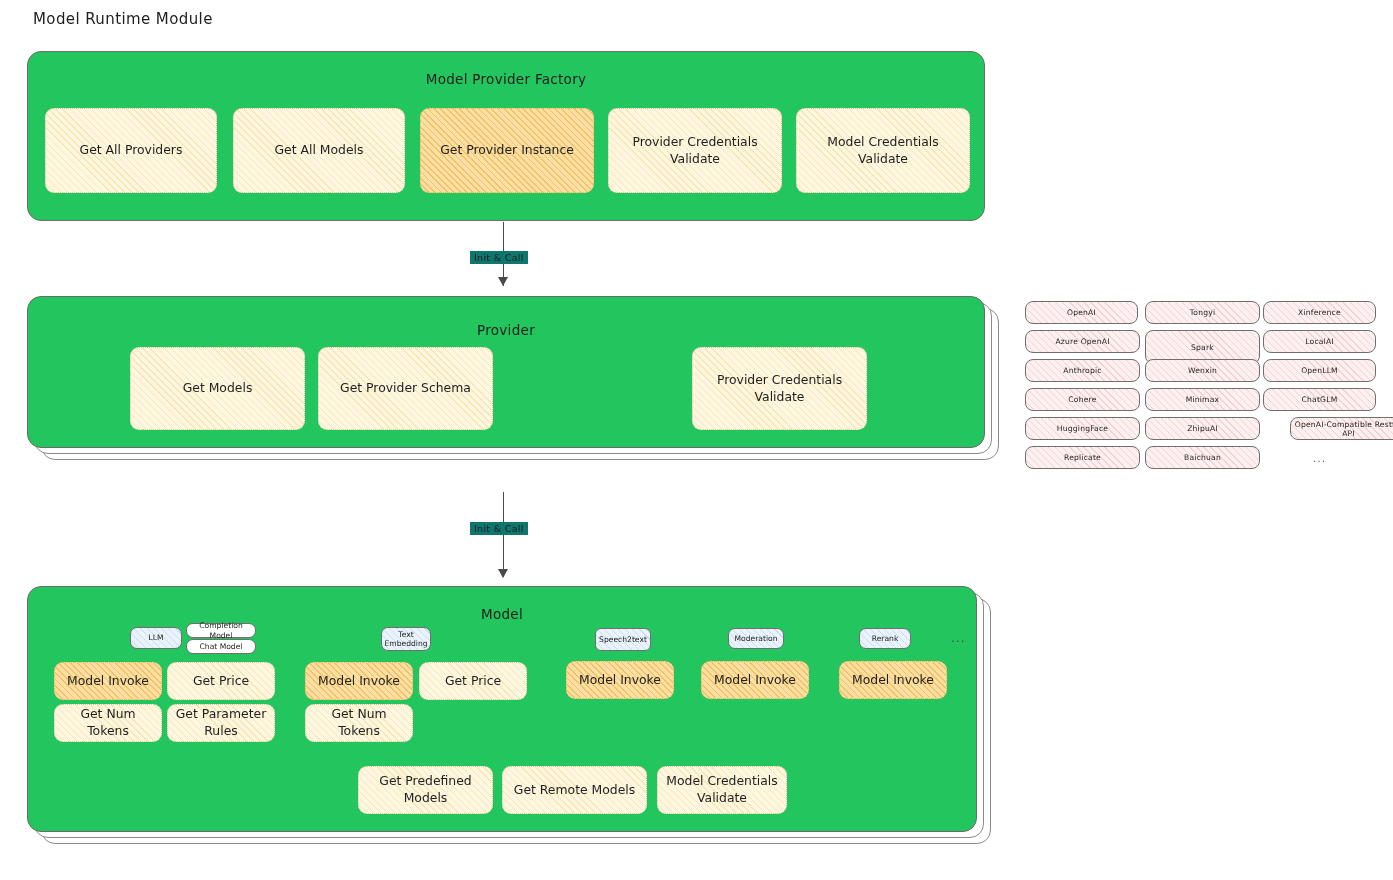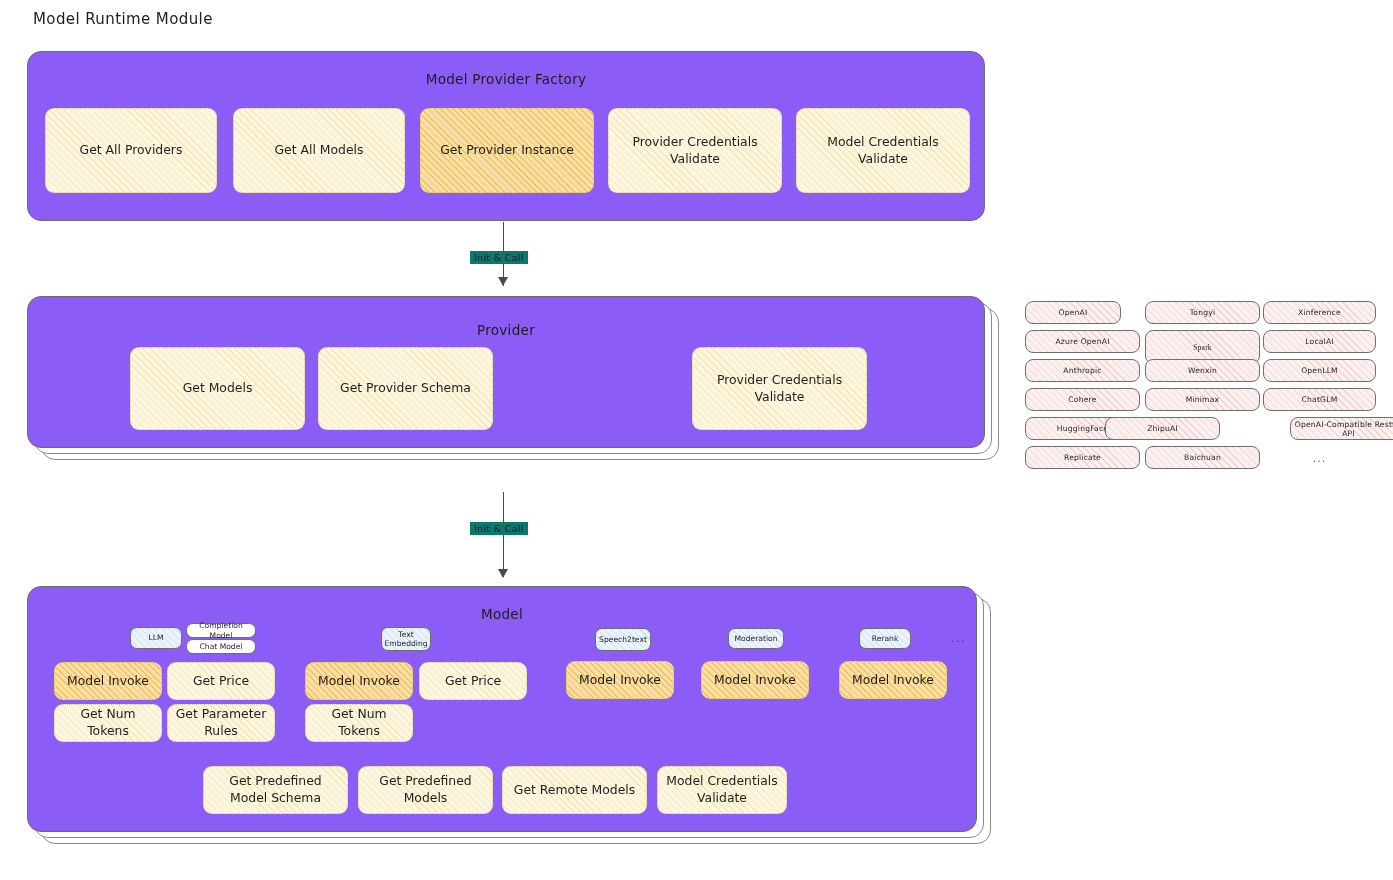--- a/index.html
+++ b/index.html
@@ -18,21 +18,21 @@
 
   .page-title{
     left:33px;top:10px;
     font-size:15px;letter-spacing:.4px;color:#1e1e1e;
   }
 
   
   .frame{
     border:1.3px solid #6b6b6b;
     border-radius:14px;
-    background:#8b5cf6;
+    background:#22c55e;
   }
   .frame-stack{
     border:1.3px solid #8a8a8a;
     border-radius:14px;
     background:#ffffff;
   }
 
   .frame-title{
     position:absolute;
     width:100%;
@@ -152,32 +152,32 @@
   <div class="abs frame-stack" style="left:41px;top:308px;width:958px;height:152px;"></div>
   <div class="abs frame-stack" style="left:34px;top:302px;width:958px;height:152px;"></div>
   <div class="abs frame" style="left:27px;top:296px;width:958px;height:152px;">
     <div class="frame-title" style="top:25px;">Provider</div>
   </div>
 
   <div class="abs mbox" style="left:130px;top:347px;width:175px;height:83px;">Get Models</div>
   <div class="abs mbox" style="left:318px;top:347px;width:175px;height:83px;">Get Provider Schema</div>
   <div class="abs mbox" style="left:692px;top:347px;width:175px;height:83px;">Provider Credentials Validate</div>
 
-  <div class="abs chip" style="left:1025px;top:301px;width:96px;height:23px;">OpenAI</div>
+  <div class="abs chip" style="left:1025px;top:301px;width:113px;height:23px;">OpenAI</div>
   <div class="abs chip" style="left:1025px;top:330px;width:115px;height:23px;">Azure OpenAI</div>
   <div class="abs chip" style="left:1025px;top:359px;width:115px;height:23px;">Anthropic</div>
   <div class="abs chip" style="left:1025px;top:388px;width:115px;height:23px;">Cohere</div>
   <div class="abs chip" style="left:1025px;top:417px;width:115px;height:23px;">HuggingFace</div>
   <div class="abs chip" style="left:1025px;top:446px;width:115px;height:23px;">Replicate</div>
 
   <div class="abs chip" style="left:1145px;top:301px;width:115px;height:23px;">Tongyi</div>
-  <div class="abs chip" style="left:1145px;top:330px;width:115px;height:34px;font-family:Liberation Serif, serif;">Spark</div>
+  <div class="abs chip" style="left:1145px;top:330px;width:115px;height:34px;">Spark</div>
   <div class="abs chip" style="left:1145px;top:359px;width:115px;height:23px;">Wenxin</div>
   <div class="abs chip" style="left:1145px;top:388px;width:115px;height:23px;">Minimax</div>
-  <div class="abs chip" style="left:1105px;top:417px;width:115px;height:23px;">ZhipuAI</div>
+  <div class="abs chip" style="left:1145px;top:417px;width:115px;height:23px;">ZhipuAI</div>
   <div class="abs chip" style="left:1145px;top:446px;width:115px;height:23px;">Baichuan</div>
 
   <div class="abs chip" style="left:1263px;top:301px;width:113px;height:23px;">Xinference</div>
   <div class="abs chip" style="left:1263px;top:330px;width:113px;height:23px;">LocalAI</div>
   <div class="abs chip" style="left:1263px;top:359px;width:113px;height:23px;">OpenLLM</div>
   <div class="abs chip" style="left:1263px;top:388px;width:113px;height:23px;">ChatGLM</div>
   <div class="abs chip" style="left:1261px;top:417px;width:117px;height:23px;margin-left:29px;">OpenAI-Compatible Restful API</div>
   <div class="chip-ellipsis" style="left:1263px;top:452px;width:113px;">...</div>
 
   <div class="arrow-line" style="left:503px;top:492px;height:85px;"></div>
@@ -198,29 +198,28 @@
   <div class="abs mbox" style="left:167px;top:662px;width:108px;height:38px;">Get Price</div>
   <div class="abs mbox" style="left:54px;top:704px;width:108px;height:38px;">Get Num Tokens</div>
   <div class="abs mbox" style="left:167px;top:704px;width:108px;height:38px;">Get Parameter Rules</div>
 
   <div class="abs badge" style="left:381px;top:627px;width:50px;height:24px;">Text Embedding</div>
 
   <div class="abs mbox hl" style="left:305px;top:662px;width:108px;height:38px;">Model Invoke</div>
   <div class="abs mbox" style="left:419px;top:662px;width:108px;height:38px;">Get Price</div>
   <div class="abs mbox" style="left:305px;top:704px;width:108px;height:38px;">Get Num Tokens</div>
 
-  <div class="abs badge" style="left:595px;top:628px;width:56px;height:23px;">Speech2text</div>
+  <div class="abs badge" style="left:595px;top:628px;width:56px;height:23px;border-radius:6px;">Speech2text</div>
   <div class="abs mbox hl" style="left:566px;top:661px;width:108px;height:38px;">Model Invoke</div>
 
   <div class="abs badge" style="left:728px;top:628px;width:56px;height:21px;">Moderation</div>
   <div class="abs mbox hl" style="left:701px;top:661px;width:108px;height:38px;">Model Invoke</div>
 
   <div class="abs badge" style="left:859px;top:628px;width:52px;height:21px;">Rerank</div>
   <div class="abs mbox hl" style="left:839px;top:661px;width:108px;height:38px;">Model Invoke</div>
 
   <div class="dots" style="left:951px;top:631px;">...</div>
 
-  <div class="abs mbox" style="left:203px;top:766px;width:145px;height:48px;">Get Predefined Model Schema</div>
   <div class="abs mbox" style="left:358px;top:766px;width:135px;height:48px;">Get Predefined Models</div>
   <div class="abs mbox" style="left:502px;top:766px;width:145px;height:48px;">Get Remote Models</div>
   <div class="abs mbox" style="left:657px;top:766px;width:130px;height:48px;">Model Credentials Validate</div>
 
 </div>
 
 </body></html>

